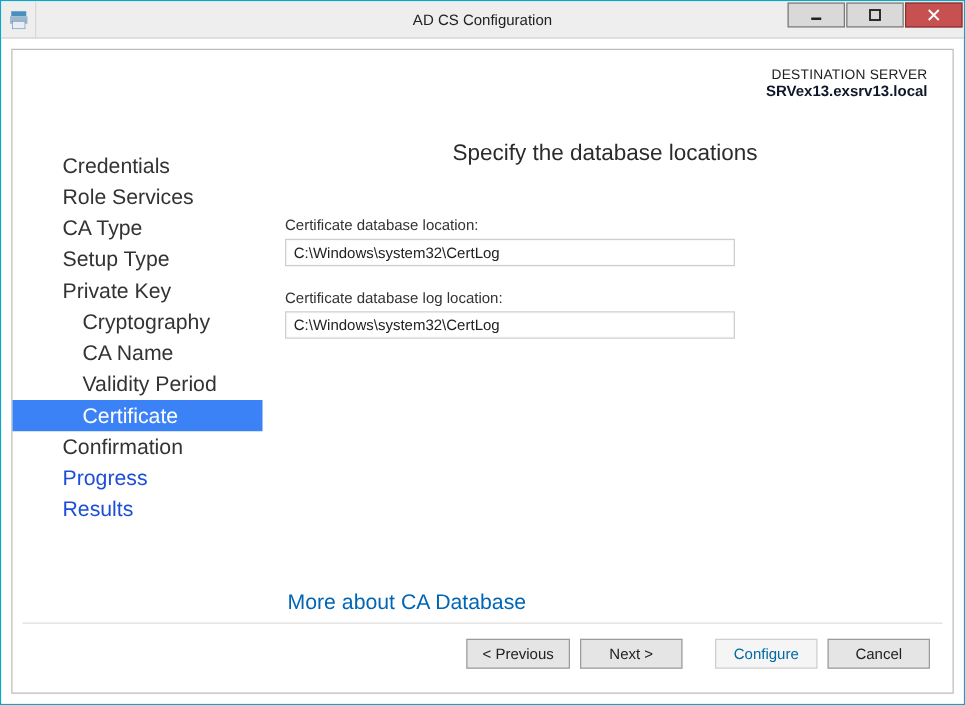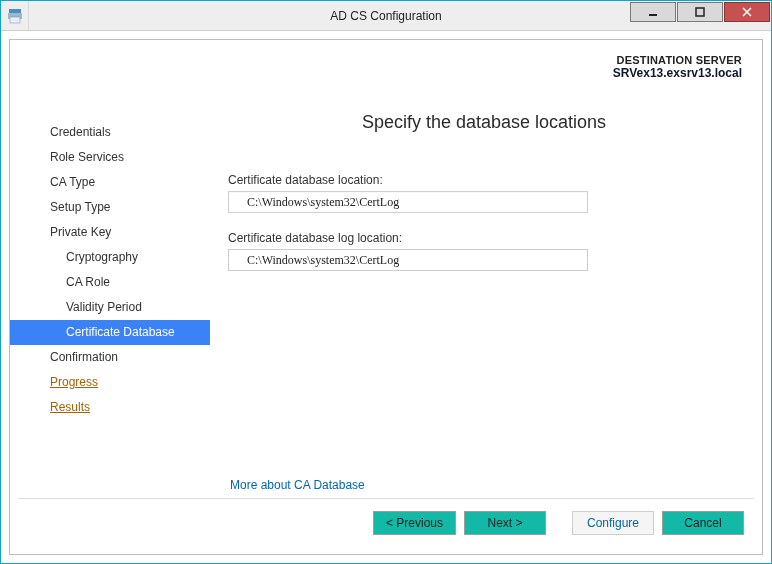--- a/index.html
+++ b/index.html
@@ -56,65 +56,65 @@
     position:relative;
     background:#fff;
   }
 
   .header-row { padding: 14px 20px 0 20px; display:flex; }
   .page-title {
     color:#1d6fa5; font-size:26px; font-weight:300;
     font-family:"Segoe UI Light","Segoe UI",sans-serif;
   }
   .srv-box { margin-left:auto; text-align:right; }
-  .srv-label { font-size:11px; font-weight:700; color:#222; letter-spacing:0.2px;}
+  .srv-label { font-size:11px; font-weight:400; color:#222; letter-spacing:0.2px;}
   .srv-name { font-size:12px; font-weight:700; color:#0f172a; }
 
   .body-row {
     display:flex; position:absolute; top:72px; left:0; right:0; bottom:54px;
   }
   .sidebar {
     width:200px; padding-top:8px;
   }
   .side-item {
     height:25px; line-height:25px; padding-left:40px;
-    color:#333; font-size:12px; cursor:default;
+    color:#333; font-size:17px; cursor:default;
   }
   .side-item.child { padding-left:56px; }
   .side-item.selected { background:#3b82f6; color:#fff; }
-  .side-item.disabled { color:#a16207;text-decoration:underline; }
+  .side-item.disabled { color:#1d4ed8; }
 
   .main { flex:1; padding-left:18px; padding-right:22px; }
   .section-title {
     font-family:"Segoe UI Light","Segoe UI",sans-serif;
     font-weight:300; font-size:18px; color:#2b2b2b; margin-bottom:40px;text-align:center;
   }
   .field-label { font-size:12px; color:#333; margin-bottom:4px; }
   .text-input {
     width: 360px; height:22px; border:1px solid #cfcfcf;
-    background:#fff; padding:2px 18px; font-size:12px; color:#222;
-    font-family:Liberation Serif, serif; box-shadow: inset 0 0 0 1px rgba(0,0,0,0.02);
+    background:#fff; padding:2px 6px; font-size:12px; color:#222;
+    font-family:Liberation Sans, sans-serif; box-shadow: inset 0 0 0 1px rgba(0,0,0,0.02);
   }
   .group2 { margin-top:18px; }
 
   .more-link {
     position:absolute; left:220px; bottom:62px;
-    color:#0066b3; font-size:12px;
+    color:#0066b3; font-size:17px;
   }
 
   
   .footer {
     position:absolute; left:8px; right:8px; bottom:8px;
     height:48px; border-top:1px solid #ddd;
     display:flex; align-items:center; justify-content:flex-end;
     gap:8px; padding-right:10px; background:#fff;
   }
   .btn {
     min-width:82px; height:24px; padding:0 12px;
-    background:#14b8a6; border:1px solid #9c9c9c;
+    background:#e5e5e5; border:1px solid #9c9c9c;
     font-size:12px; color:#222; font-family:inherit;
     cursor:default;
   }
   .btn.disabled { color:#0369a1; border-color:#cfcfcf; background:#f5f5f5;}
   .btn-spacer { width:10px; }
 
   
   .printer-icon svg { width:16px; height:16px; }
 </style>
 </head>
@@ -159,21 +159,21 @@
     </div>
 
     <div class="body-row">
       <div class="sidebar" id="sidebar">
           <div class="side-item">Credentials</div>
           <div class="side-item">Role Services</div>
           <div class="side-item">CA Type</div>
           <div class="side-item">Setup Type</div>
           <div class="side-item">Private Key</div>
           <div class="side-item child">Cryptography</div>
-          <div class="side-item child">CA Role</div>
+          <div class="side-item child">CA Name</div>
           <div class="side-item child">Validity Period</div>
           <div class="side-item child selected">Certificate Database</div>
           <div class="side-item">Confirmation</div>
           <div class="side-item disabled">Progress</div>
           <div class="side-item disabled">Results</div>
         </div>
 
       <div class="main">
         <div class="section-title">Specify the database locations</div>
 

